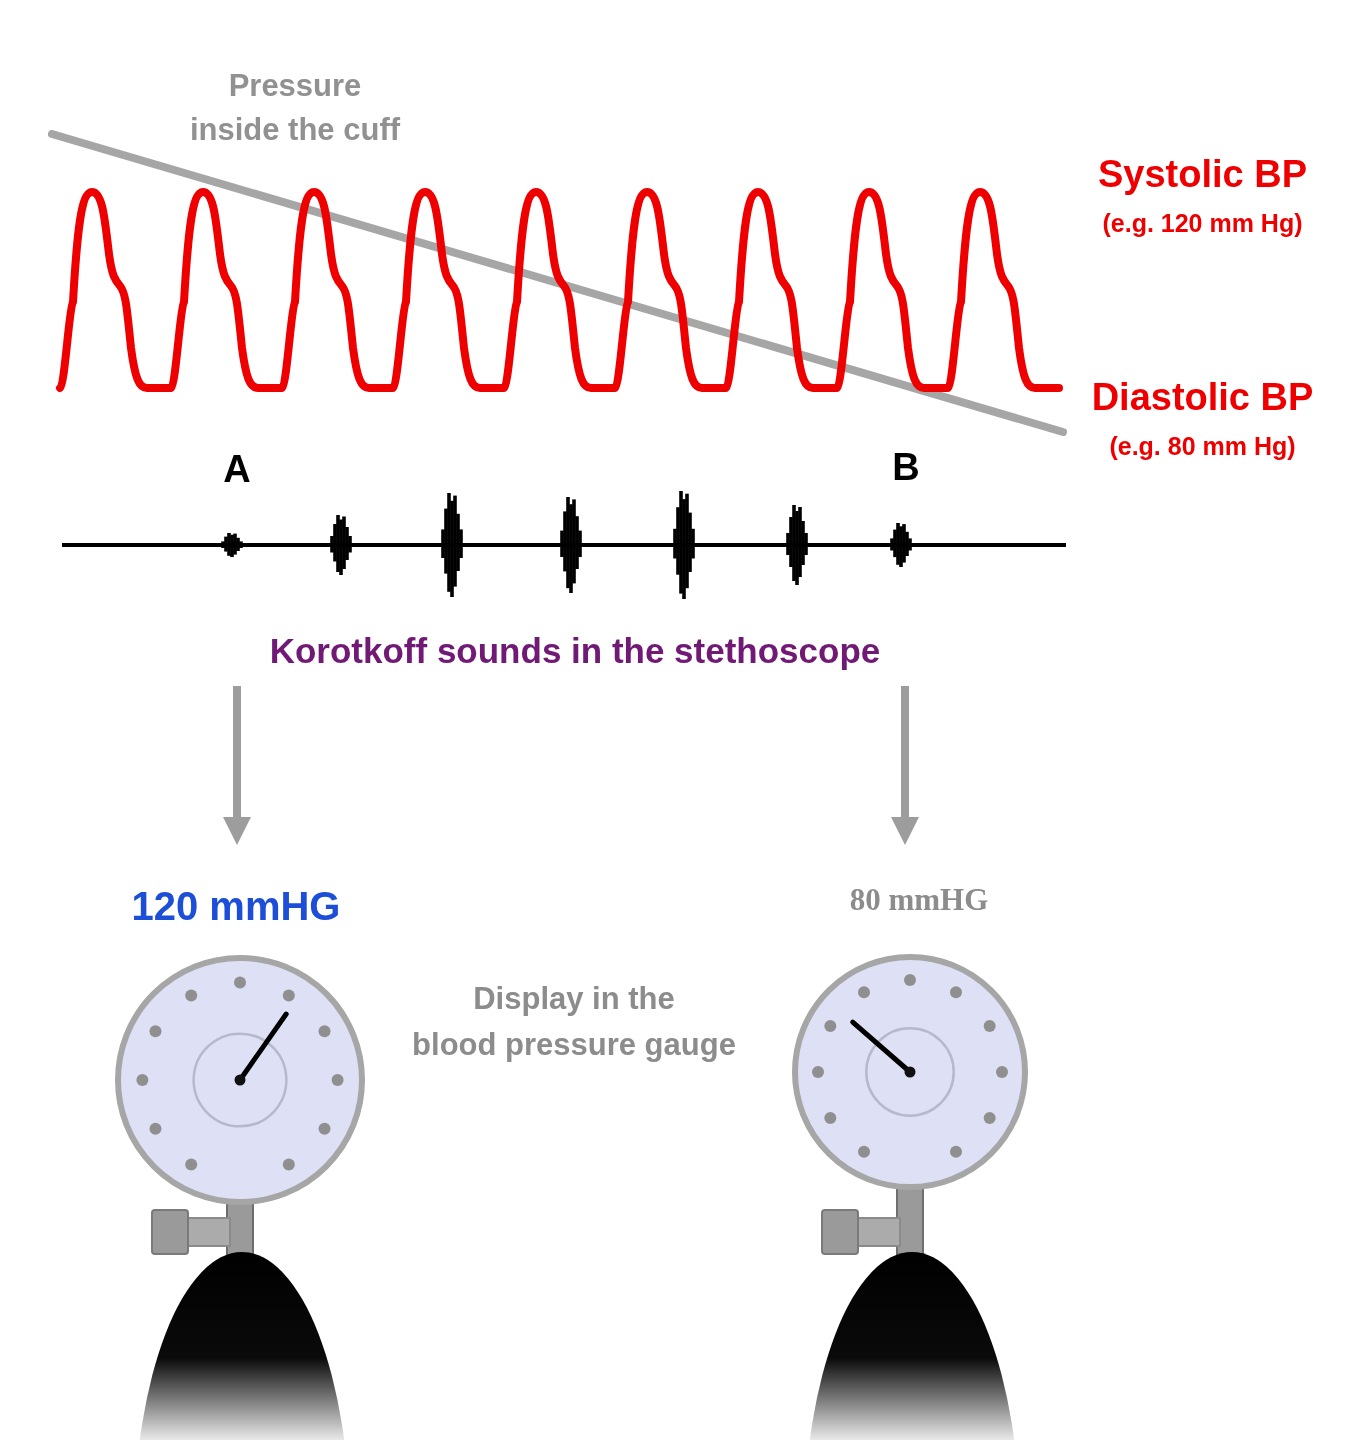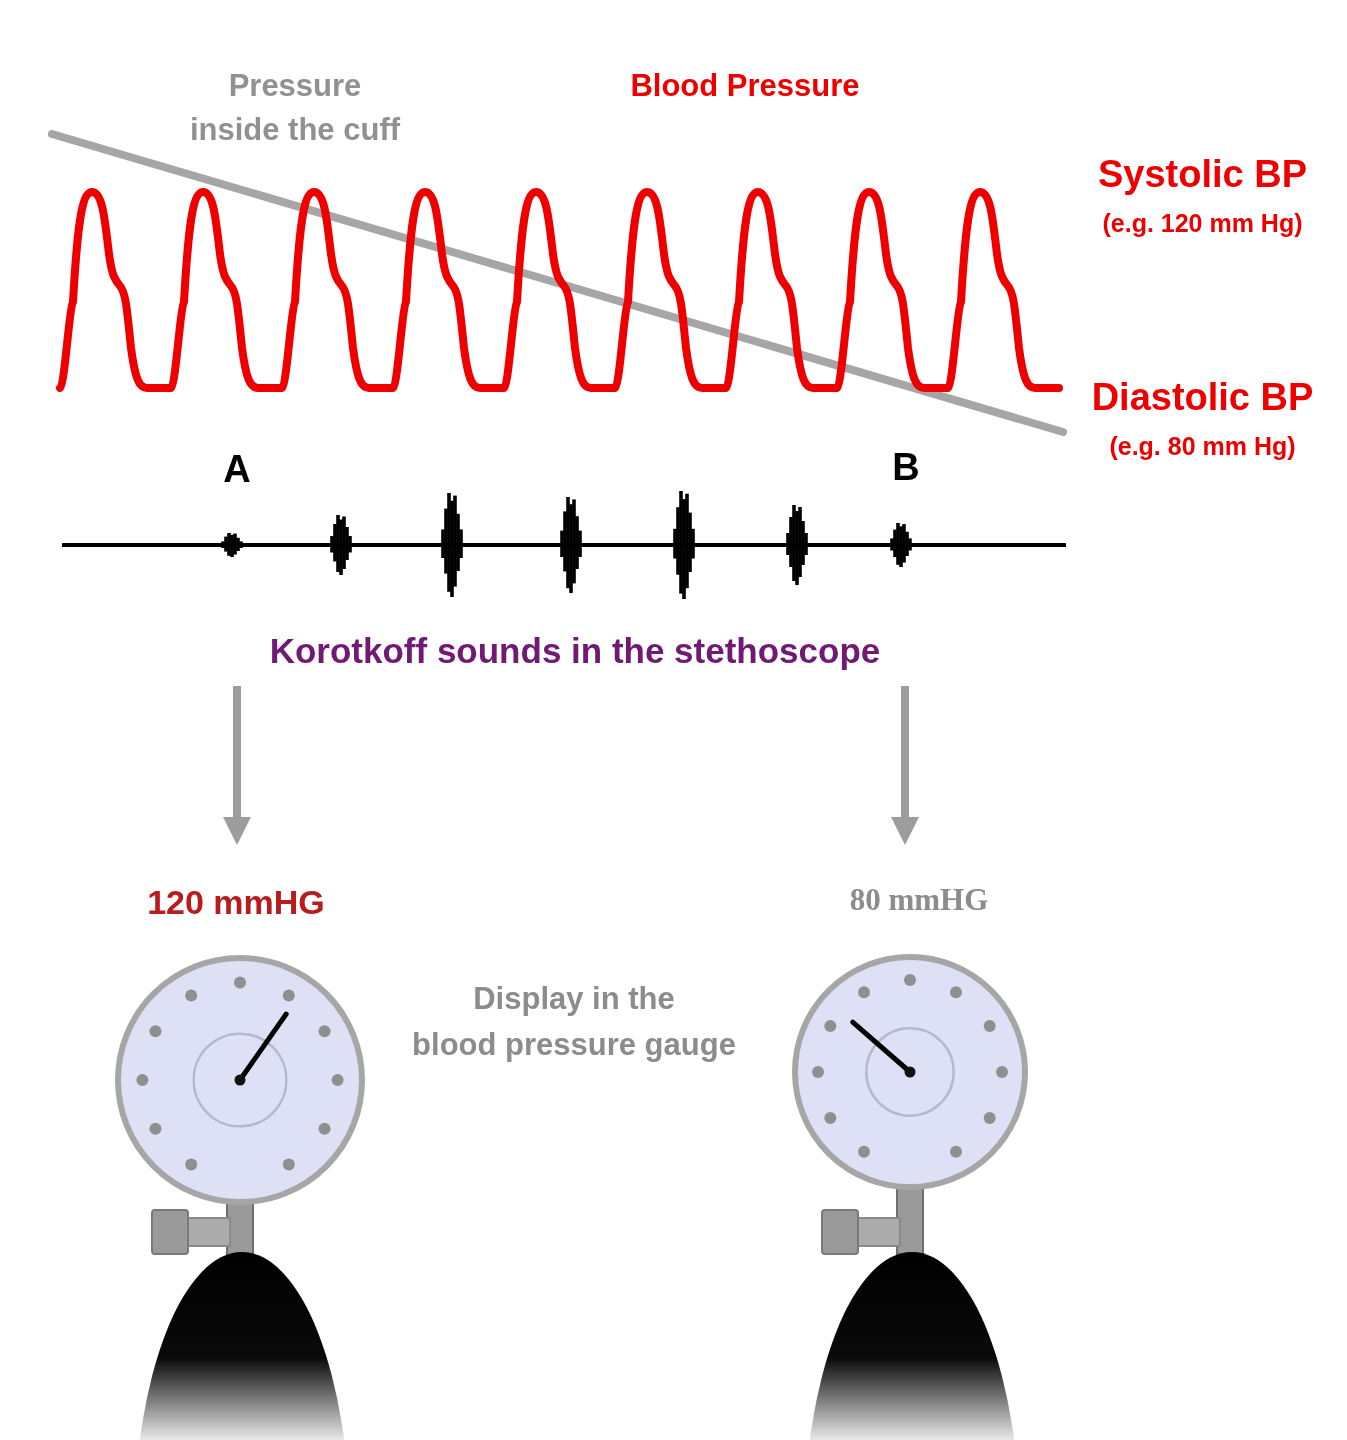--- a/index.html
+++ b/index.html
@@ -11,21 +11,21 @@
   .lbl{position:absolute;font-weight:700;text-align:center;line-height:1.42;}
   .lbl-cuff{left:120px;top:64px;width:350px;font-size:31px;color:#919191;}
   .lbl-artery{left:570px;top:64px;width:350px;font-size:31px;color:#ee0000;}
   .lbl-systolic{left:1058px;top:148px;width:289px;color:#ee0000;}
   .lbl-diastolic{left:1058px;top:343px;width:289px;color:#ee0000;margin-top:28px;}
   .bp-title{font-size:38px;}
   .bp-example{font-size:25px;margin-top:4px;}
   .lbl-a{left:210px;top:443px;width:54px;font-size:38px;color:#000;}
   .lbl-b{left:879px;top:441px;width:54px;font-size:38px;color:#000;}
   .lbl-korotkoff{left:180px;top:626px;width:790px;font-size:35px;color:#701a75;}
-  .lbl-read-left{left:103px;top:878px;width:266px;font-size:34px;color:#b91c1c;}
+  .lbl-read-left{left:103px;top:878px;width:266px;font-size:40px;color:#1d4ed8;}
   .lbl-read-right{left:788px;top:878px;width:262px;font-size:31px;color:#8c8c8c;font-family:Liberation Serif, serif;}
   .lbl-display{left:343px;top:976px;width:462px;font-size:31px;color:#8c8c8c;line-height:1.48;}
 </style>
 </head>
 <body>
 
 <div class="canvas">
 
   <svg id="fig" width="1347" height="1440" viewBox="0 0 1347 1440">
       <defs>
@@ -152,21 +152,20 @@
         <circle cx="910" cy="1072" r="5.5" fill="#111"></circle>
       </g>
     </svg>
 
   <div class="lbl lbl-cuff">
     <div>Pressure</div>
     <div>inside the cuff</div>
   </div>
 
   <div class="lbl lbl-artery">
-    <div>Blood Pressure</div>
   </div>
 
   <div class="lbl lbl-systolic">
     <div class="bp-title">Systolic BP</div>
     <div class="bp-example">(e.g. 120 mm Hg)</div>
   </div>
 
   <div class="lbl lbl-diastolic">
     <div class="bp-title">Diastolic BP</div>
     <div class="bp-example">(e.g. 80 mm Hg)</div>

